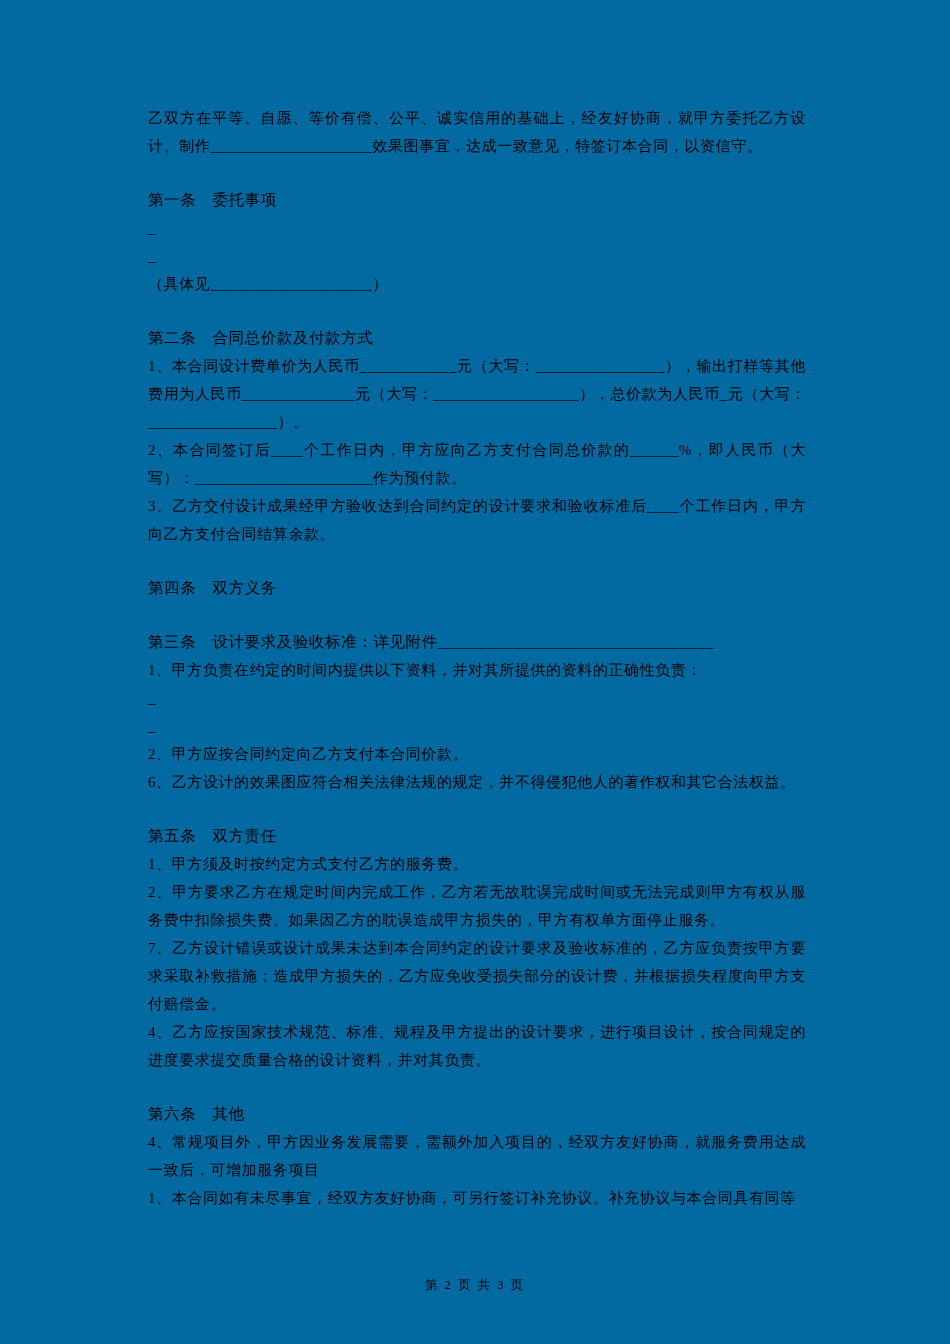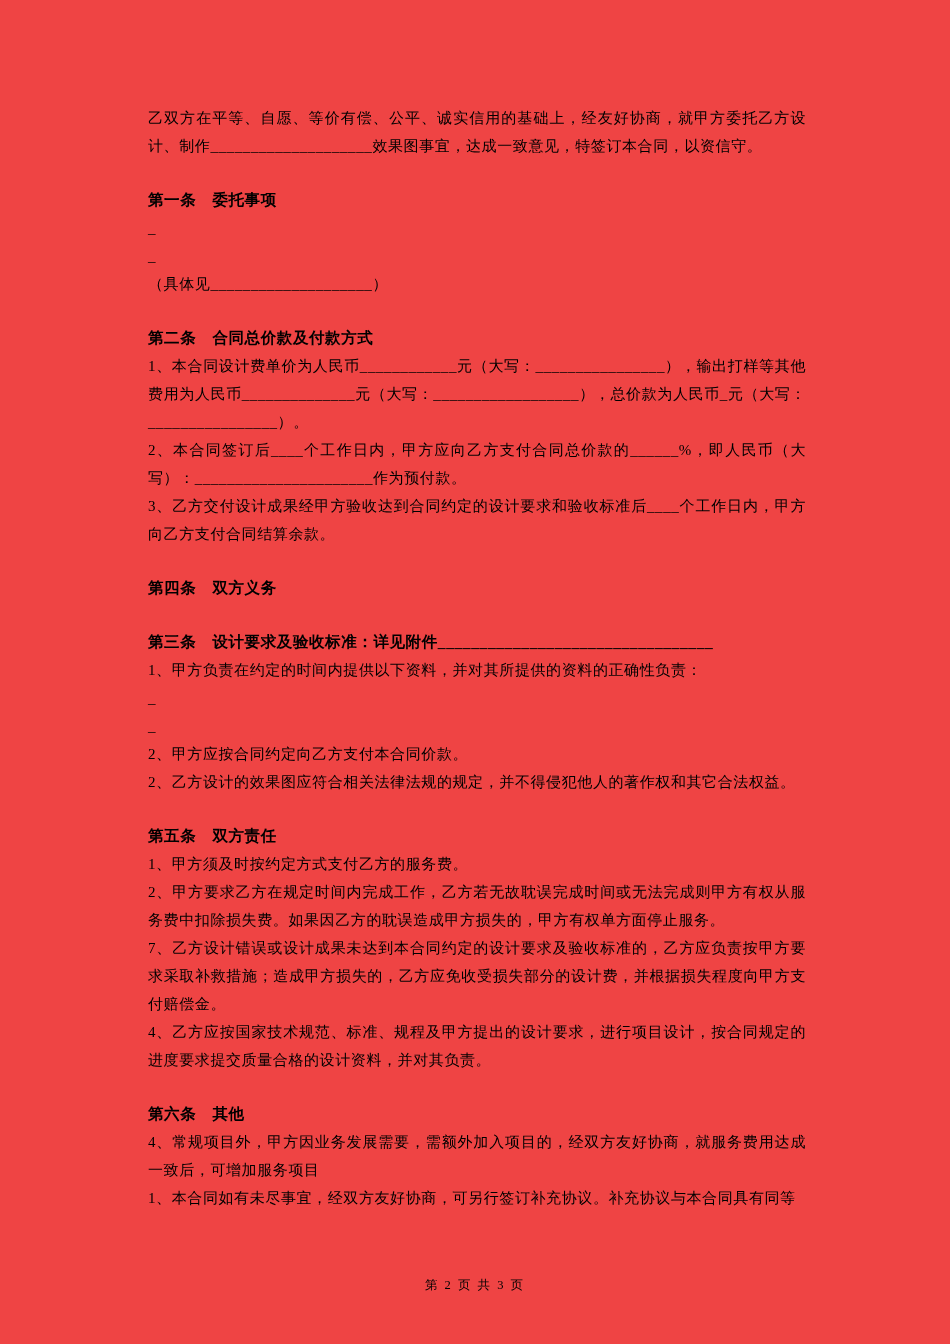--- a/index.html
+++ b/index.html
@@ -8,39 +8,39 @@
       width: 950px;
       height: 1344px;
       position: relative;
       overflow: hidden;
       color: #000000;
       font-family: "Liberation Serif", "DejaVu Serif", serif;
     }
     .page {
       position: absolute;
       inset: 0;
-      background: #ef4444;
+      background: #0369a1;
     }
     .content {
       position: absolute;
       top: 104px;
       left: 148px;
       right: 144px;
       bottom: 90px;
     }
     .para {
       font-size: 15px;
       line-height: 28px;
       letter-spacing: 0.6px;
       text-align: justify;
       word-break: break-all;
     }
     .heading {
       font-size: 15.5px;
-      font-weight: 700;
+      font-weight: 400;
       line-height: 28px;
       letter-spacing: 0.6px;
       margin-top: 26px;
       word-break: break-all;
     }
     .footer {
       position: absolute;
       bottom: 50px;
       left: 0;
       width: 100%;
@@ -63,21 +63,21 @@
       <div class="heading">第二条　合同总价款及付款方式</div>
       <div class="para">1、本合同设计费单价为人民币____________元（大写：________________），输出打样等其他费用为人民币______________元（大写：__________________），总价款为人民币_元（大写：________________）。</div>
       <div class="para">2、本合同签订后____个工作日内，甲方应向乙方支付合同总价款的______%，即人民币（大写）：______________________作为预付款。</div>
       <div class="para">3、乙方交付设计成果经甲方验收达到合同约定的设计要求和验收标准后____个工作日内，甲方向乙方支付合同结算余款。</div>
       <div class="heading">第四条　双方义务</div>
       <div class="heading">第三条　设计要求及验收标准：详见附件_________________________________</div>
       <div class="para">1、甲方负责在约定的时间内提供以下资料，并对其所提供的资料的正确性负责：</div>
       <div class="para">_</div>
       <div class="para">_</div>
       <div class="para">2、甲方应按合同约定向乙方支付本合同价款。</div>
-      <div class="para">2、乙方设计的效果图应符合相关法律法规的规定，并不得侵犯他人的著作权和其它合法权益。</div>
+      <div class="para">6、乙方设计的效果图应符合相关法律法规的规定，并不得侵犯他人的著作权和其它合法权益。</div>
       <div class="heading">第五条　双方责任</div>
       <div class="para">1、甲方须及时按约定方式支付乙方的服务费。</div>
       <div class="para">2、甲方要求乙方在规定时间内完成工作，乙方若无故耽误完成时间或无法完成则甲方有权从服务费中扣除损失费。如果因乙方的耽误造成甲方损失的，甲方有权单方面停止服务。</div>
       <div class="para">7、乙方设计错误或设计成果未达到本合同约定的设计要求及验收标准的，乙方应负责按甲方要求采取补救措施；造成甲方损失的，乙方应免收受损失部分的设计费，并根据损失程度向甲方支付赔偿金。</div>
       <div class="para">4、乙方应按国家技术规范、标准、规程及甲方提出的设计要求，进行项目设计，按合同规定的进度要求提交质量合格的设计资料，并对其负责。</div>
       <div class="heading">第六条　其他</div>
       <div class="para">4、常规项目外，甲方因业务发展需要，需额外加入项目的，经双方友好协商，就服务费用达成一致后，可增加服务项目</div>
       <div class="para">1、本合同如有未尽事宜，经双方友好协商，可另行签订补充协议。补充协议与本合同具有同等</div>
     </div>
 

